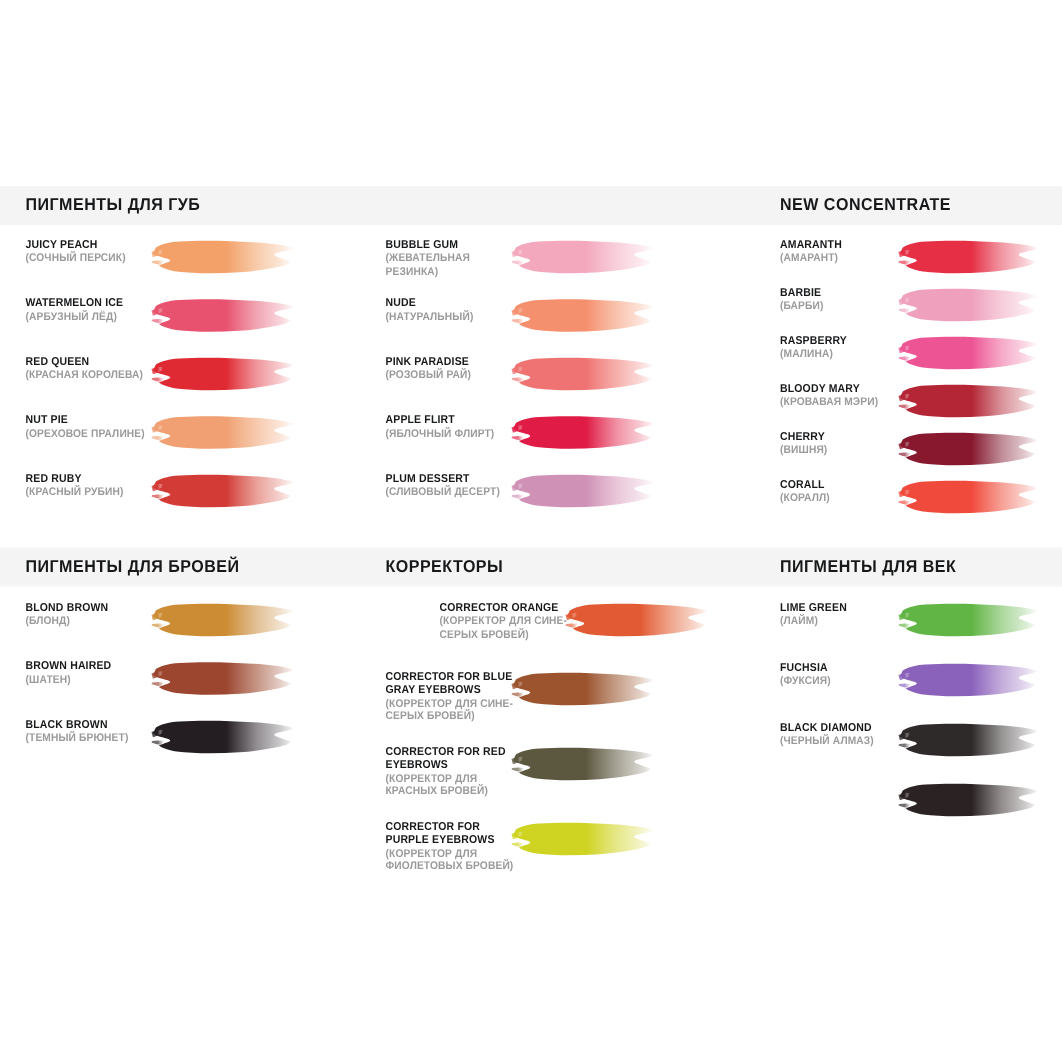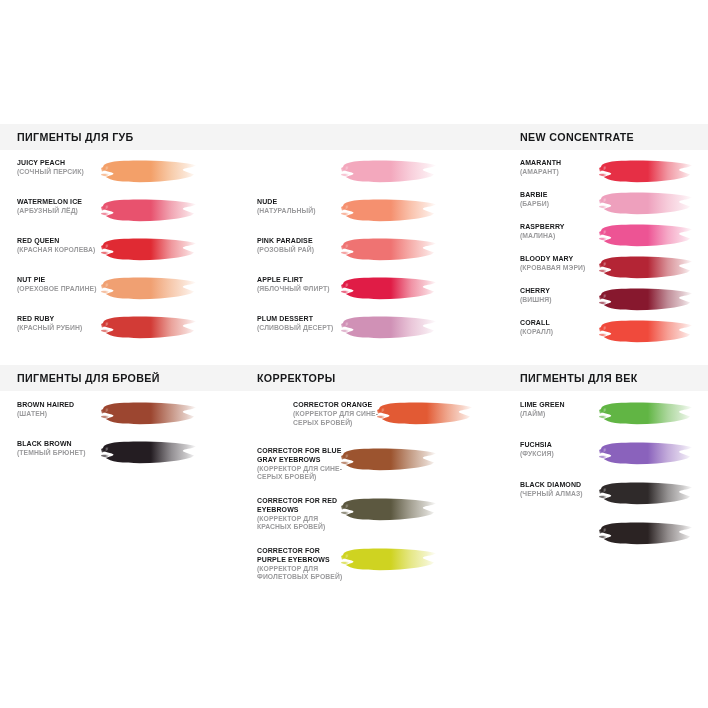--- a/index.html
+++ b/index.html
@@ -275,20 +275,24 @@
     <path fill="url(#g4)" opacity="0.8" d="
       M2,20 C6,18 12,17 18,17 L16,22 C12,24 8,26 4,27 Z"></path>
     <path fill="url(#g4)" opacity="0.65" d="
       M3,32 C8,31 14,31 19,32 L15,37 C10,37 6,35 2,34 Z"></path>
   </svg>
         </div>
       </div>
     </div>
   <div class="col col-2 top-rows" id="col-lips2">
       <div class="row">
+        <div class="label">
+          <span class="name">BUBBLE GUM</span>
+          <span class="sub">(ЖЕВАТЕЛЬНАЯ РЕЗИНКА)</span>
+        </div>
         <div class="swatch">
   <svg viewBox="0 0 200 58" preserveAspectRatio="none">
     <defs>
       <linearGradient id="g5" x1="0" y1="0" x2="1" y2="0">
         <stop offset="0" stop-color="#f3a8bd" stop-opacity="1"></stop>
         <stop offset="0.52" stop-color="#f3a8bd" stop-opacity="1"></stop>
         <stop offset="0.74" stop-color="#f8ccd9" stop-opacity="0.92"></stop>
         <stop offset="0.90" stop-color="#f8ccd9" stop-opacity="0.45"></stop>
         <stop offset="1" stop-color="#f8ccd9" stop-opacity="0.05"></stop>
       </linearGradient>
@@ -606,20 +610,50 @@
       M2,20 C6,18 12,17 18,17 L16,22 C12,24 8,26 4,27 Z"></path>
     <path fill="url(#g15)" opacity="0.65" d="
       M3,32 C8,31 14,31 19,32 L15,37 C10,37 6,35 2,34 Z"></path>
   </svg>
         </div>
       </div>
     </div>
   <div class="col col-1 bottom-rows" id="col-brows">
       <div class="row">
         <div class="label">
+          <span class="name">BLOND BROWN</span>
+          <span class="sub">(БЛОНД)</span>
+        </div>
+        <div class="swatch">
+  <svg viewBox="0 0 200 58" preserveAspectRatio="none">
+    <defs>
+      <linearGradient id="g17" x1="0" y1="0" x2="1" y2="0">
+        <stop offset="0" stop-color="#cc8c34" stop-opacity="1"></stop>
+        <stop offset="0.52" stop-color="#cc8c34" stop-opacity="1"></stop>
+        <stop offset="0.74" stop-color="#e0bc8e" stop-opacity="0.92"></stop>
+        <stop offset="0.90" stop-color="#e0bc8e" stop-opacity="0.45"></stop>
+        <stop offset="1" stop-color="#e0bc8e" stop-opacity="0.05"></stop>
+      </linearGradient>
+    </defs>
+    <path fill="url(#g17)" d="
+      M8,14 C14,10 24,7 40,6 C70,4 110,5 140,7
+      C160,8 176,10 190,13 L196,15 L188,18
+      C176,20 166,22 170,25 C176,28 184,30 192,33
+      L186,37 C172,41 150,45 122,47
+      C92,49 60,49 36,46 C24,44 16,41 12,38
+      L20,35 C28,33 30,31 24,29 C16,27 8,25 4,22 Z"></path>
+    <path fill="url(#g17)" opacity="0.8" d="
+      M2,20 C6,18 12,17 18,17 L16,22 C12,24 8,26 4,27 Z"></path>
+    <path fill="url(#g17)" opacity="0.65" d="
+      M3,32 C8,31 14,31 19,32 L15,37 C10,37 6,35 2,34 Z"></path>
+  </svg>
+        </div>
+      </div>
+      <div class="row">
+        <div class="label">
           <span class="name">BROWN HAIRED</span>
           <span class="sub">(ШАТЕН)</span>
         </div>
         <div class="swatch">
   <svg viewBox="0 0 200 58" preserveAspectRatio="none">
     <defs>
       <linearGradient id="g19" x1="0" y1="0" x2="1" y2="0">
         <stop offset="0" stop-color="#9c4630" stop-opacity="1"></stop>
         <stop offset="0.52" stop-color="#9c4630" stop-opacity="1"></stop>
         <stop offset="0.74" stop-color="#c28d7c" stop-opacity="0.92"></stop>

